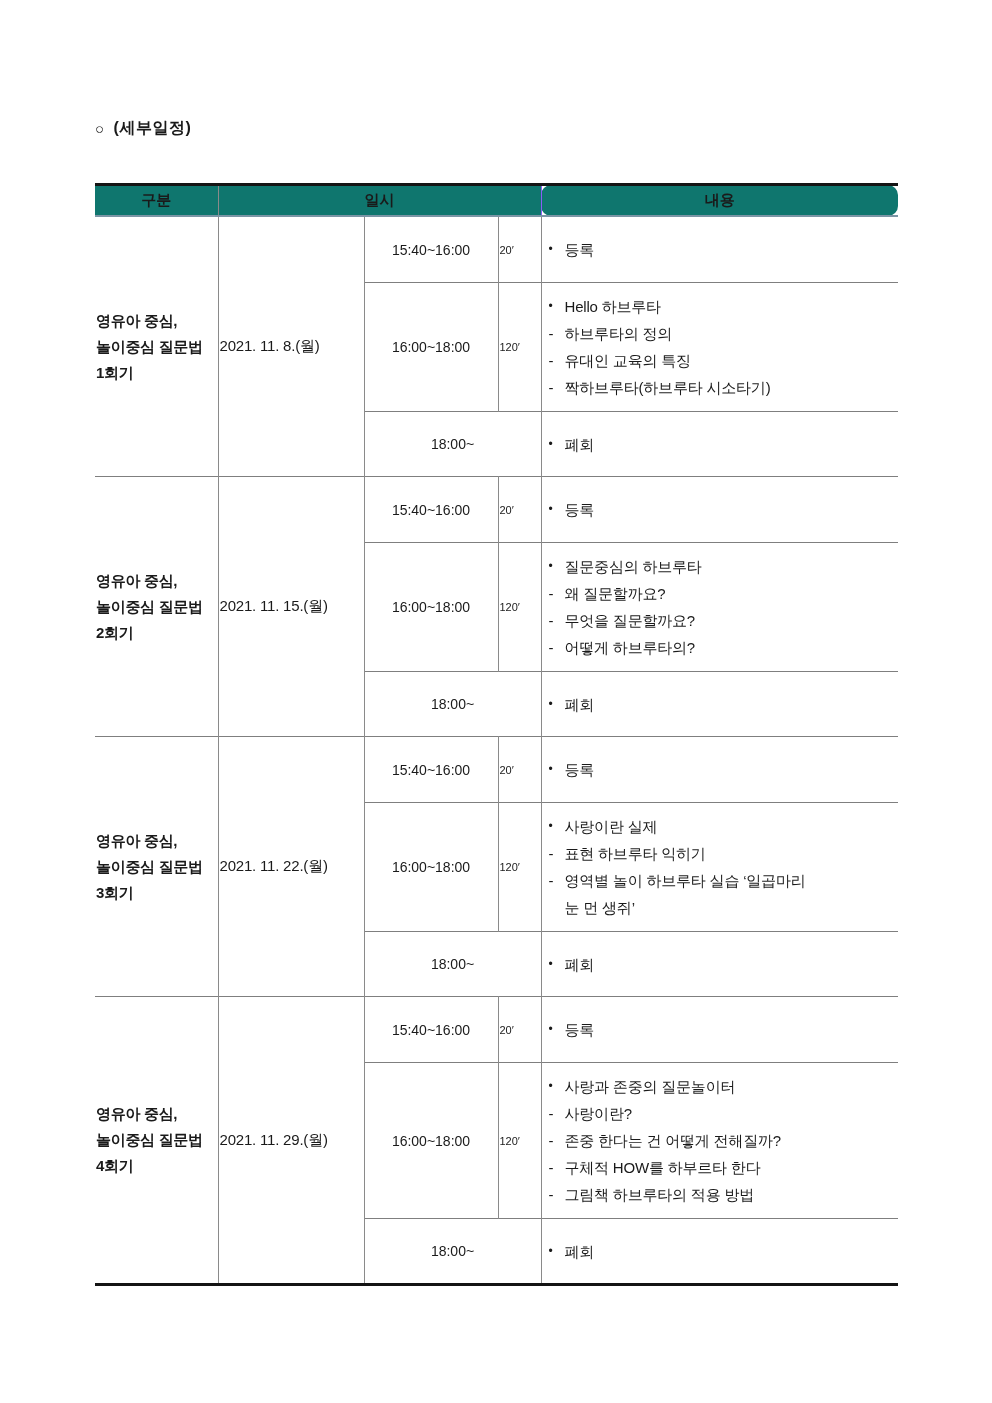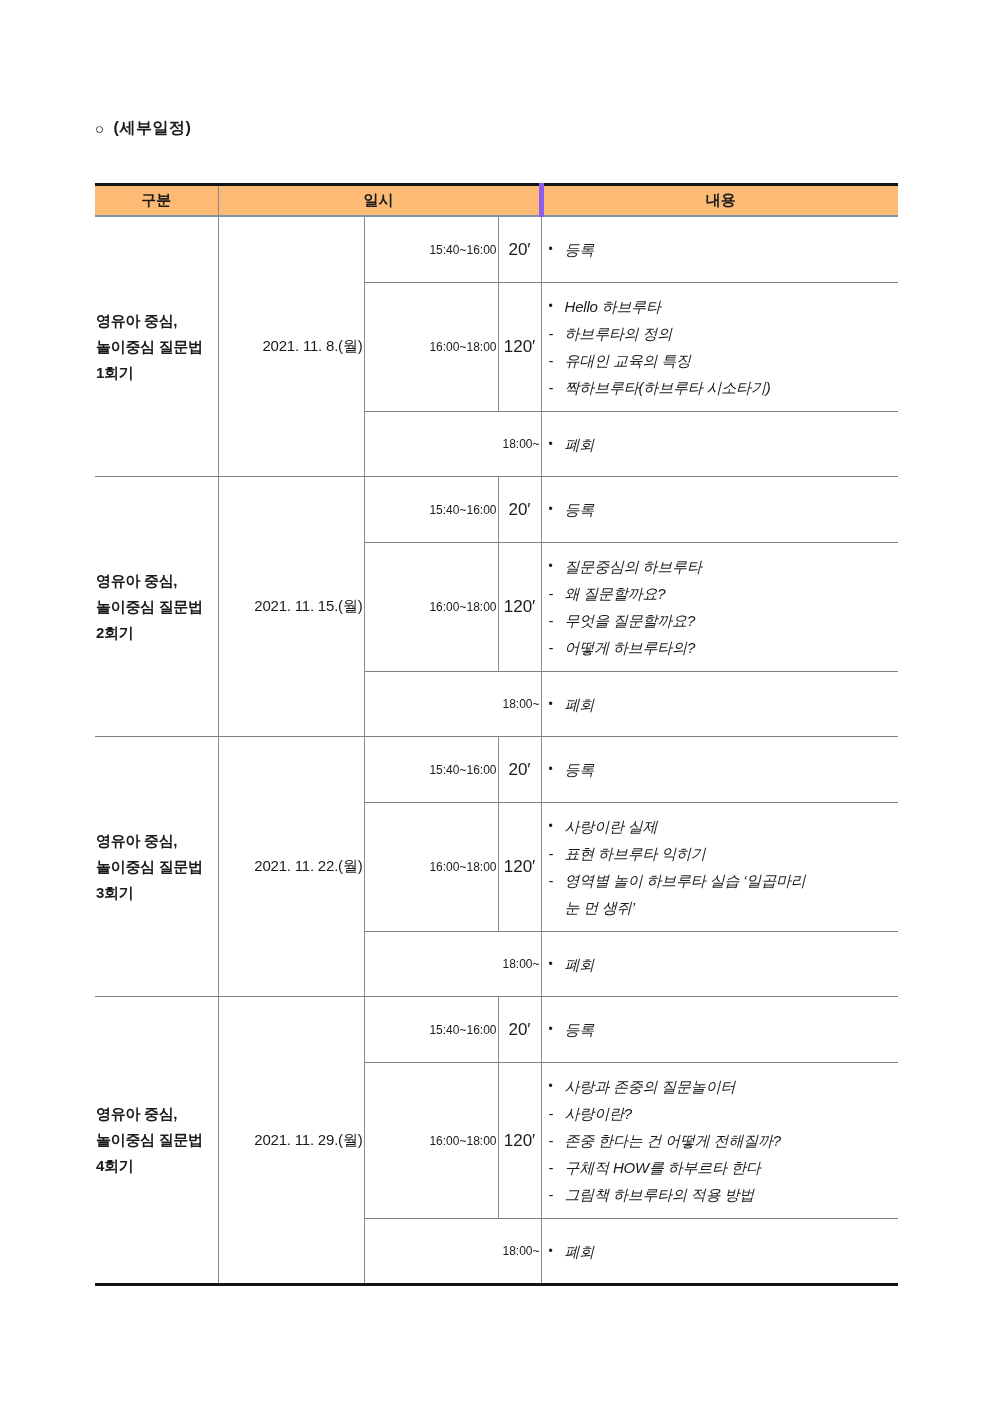--- a/index.html
+++ b/index.html
@@ -35,79 +35,78 @@
     border-top: 3px solid #141414;
     border-bottom: 3px solid #141414;
   }
   col.c-cat  { width: 123px; }
   col.c-date { width: 146px; }
   col.c-time { width: 134px; }
   col.c-dur  { width: 43px;  }
   col.c-cont { width: 357px; }
 
   thead th {
-    background: #fdba74;
+    background: #0f766e;
     font-size: 15px;
     font-weight: 700;
     height: 27px;
     text-align: center;
     vertical-align: middle;
     border-bottom: 2px solid #7b95a5;
   }
   thead th.h-cat  { border-right: 1px solid #8a8a8a; }
-  thead th.h-cont { border-left: 5px solid #8b5cf6; }
+  thead th.h-cont { border-left: 1px solid #8b5cf6; border-radius: 10px; }
 
   tbody tr { border-top: 1px solid #7f7f7f; }
 
   td {
     font-size: 15px;
     vertical-align: middle;
     background: #ffffff;
   }
   .cell-category {
     font-weight: 700;
     text-align: left;
     line-height: 26px;
     border-right: 1px solid #8a8a8a;
     letter-spacing: -0.3px;
   }
   .cell-date {
-    text-align: right;
+    text-align: left;
     border-right: 1px solid #8a8a8a;
     letter-spacing: -0.2px;
   }
   .cell-time {
-    text-align: right;
-    font-size: 12px;
+    text-align: center;
+    font-size: 14px;
     border-right: 1px solid #8a8a8a;
     margin-left: 19px;
   }
   .cell-dur {
-    text-align: center;
-    font-size: 17px;
+    font-size: 11px;
     border-right: 1px solid #8a8a8a;
     margin-left: 8px;
   }
   .cell-content {
     padding: 10px 6px 10px 7px;
   }
   .row-reg  td { height: 45px; }
   .row-close td { height: 44px; }
 
   .item {
     display: flex;
     line-height: 27px;
     letter-spacing: -0.2px;
   }
   .item .bullet {
     flex: none;
     width: 16px;
   }
   .item .bullet.dot { font-size: 12px; }
-  .item .itext { flex: 1; font-style: italic; }
+  .item .itext { flex: 1; }
 </style>
 </head>
 <body>
 
 <div class="doc">
 
   <div class="doc-title">
     <span class="circle">○</span>
     <span>(세부일정)</span>
   </div>

